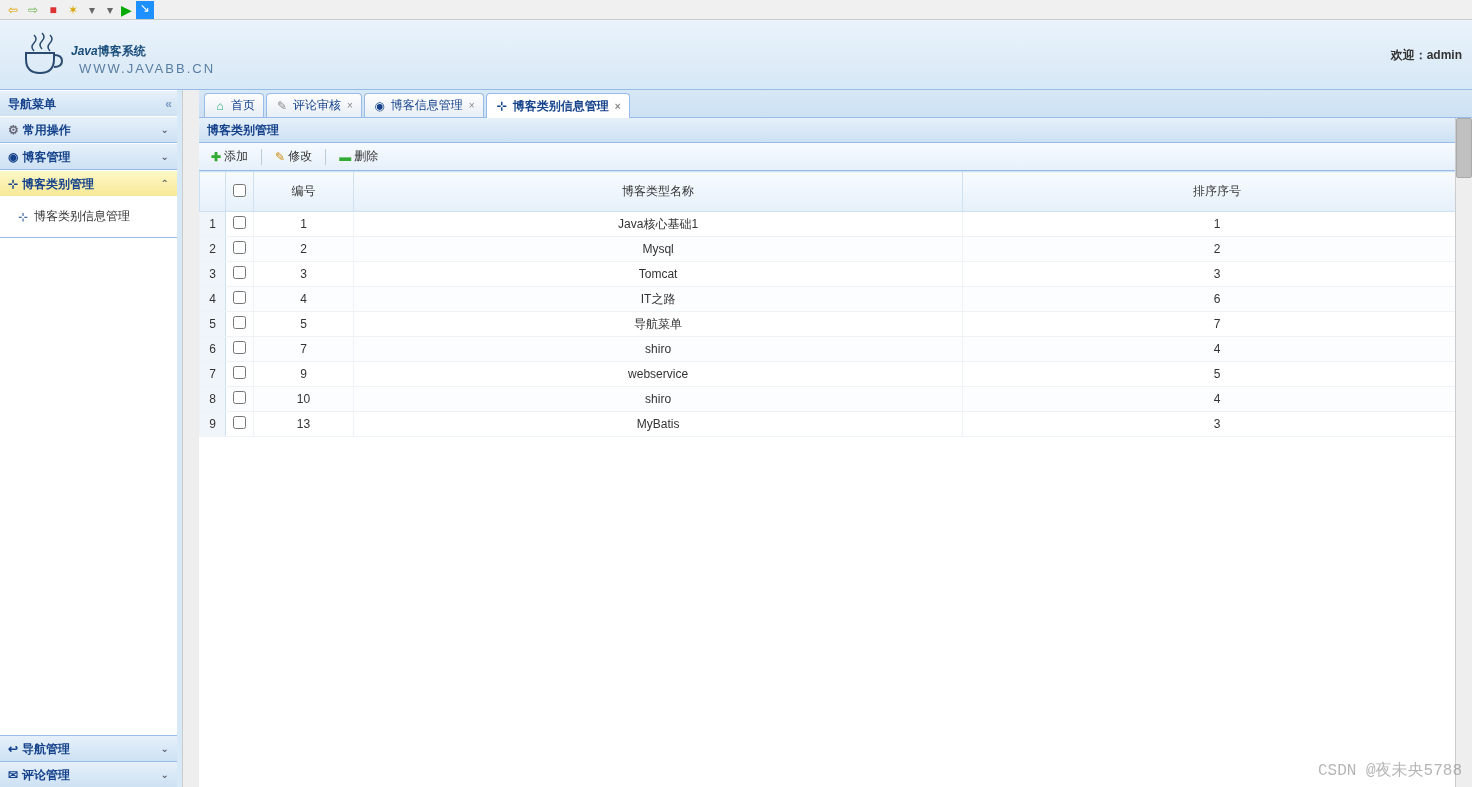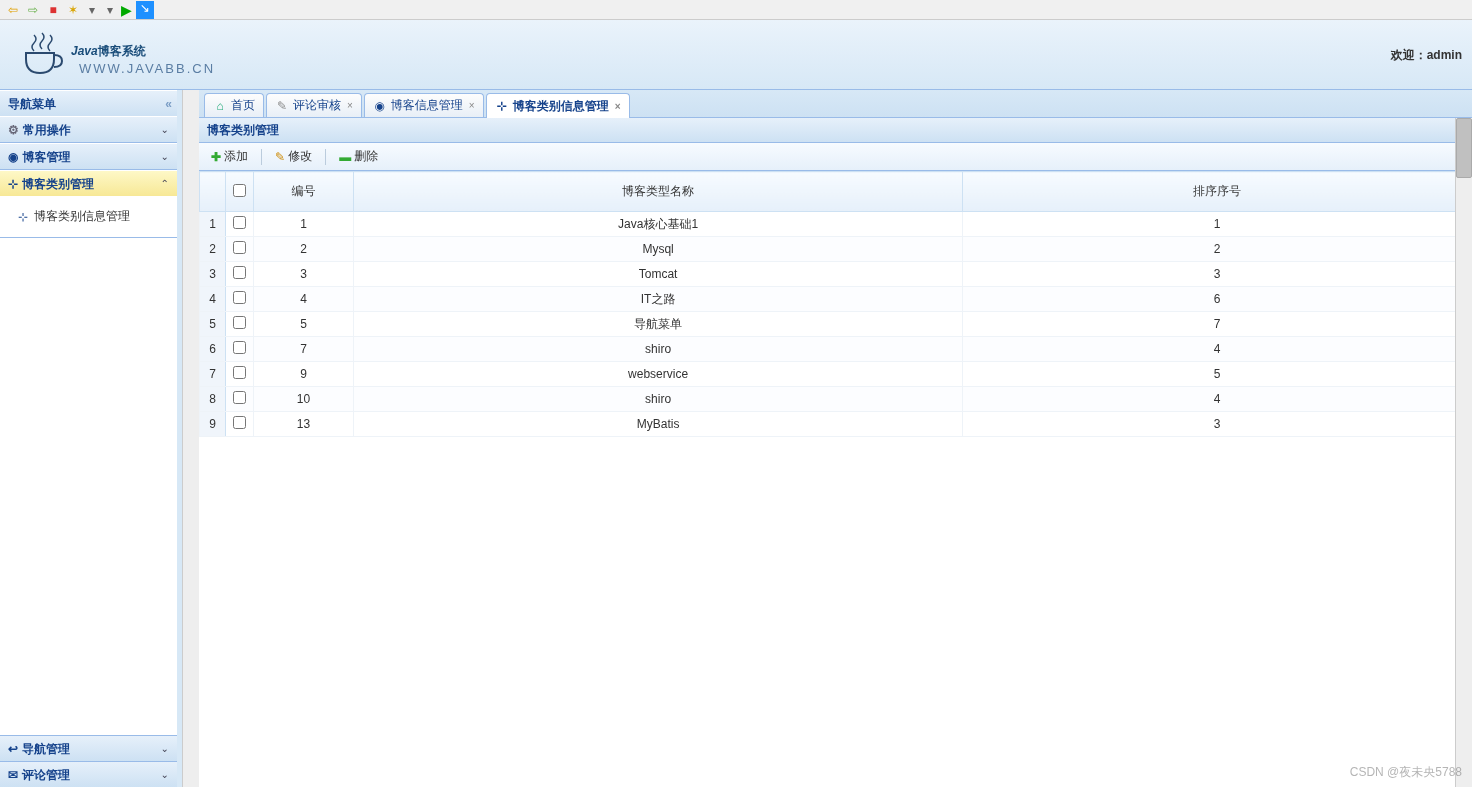--- a/index.html
+++ b/index.html
@@ -48,21 +48,21 @@
 
     .grid { width: 100%; border-collapse: collapse; }
     .grid th { height: 40px; background: linear-gradient(#f7fbff, #e6f0fa); border: 1px solid #cde1f3; color: #333; font-weight: normal; text-align: center; }
     .grid td { height: 25px; border: 1px solid #eef3f8; text-align: center; color: #333; }
     .grid td.rownum { width: 26px; background: #f0f5fb; border-right-color: #cde1f3; }
     .grid td.checkcell, .grid th.checkcell { width: 28px; }
     .grid th.idcol, .grid td.idcol { width: 100px; }
     .grid tbody tr:nth-child(even){ background: #fcfdff; }
     input[type=checkbox]{ width:13px; height:13px; }
 
-    .watermark { position: absolute; bottom: 6px; right: 10px; color: rgba(120,120,120,0.55); font-size: 12px; font-family: Liberation Sans, sans-serif; pointer-events: none; }
+    .watermark { position: absolute; bottom: 6px; right: 10px; color: rgba(120,120,120,0.55); font-size: 16px; font-family: Liberation Mono, monospace; pointer-events: none; }
     .right-scrollbar{position:absolute; right:0; top:28px; bottom:0; width:17px; background:#eee; border-left:1px solid #ccc;}
     .scroll-thumb{width:100%; height:60px; background:#c0c0c0; border:1px solid #aaa; border-radius:2px;}
   </style>
 </head>
 <body>
 
 <div class="browser-bar">
   <span class="btn-icon" style="color:#e0a000">⇦</span>
   <span class="btn-icon" style="color:#6ab04c">⇨</span>
   <span class="btn-icon" style="color:#d33">■</span>

